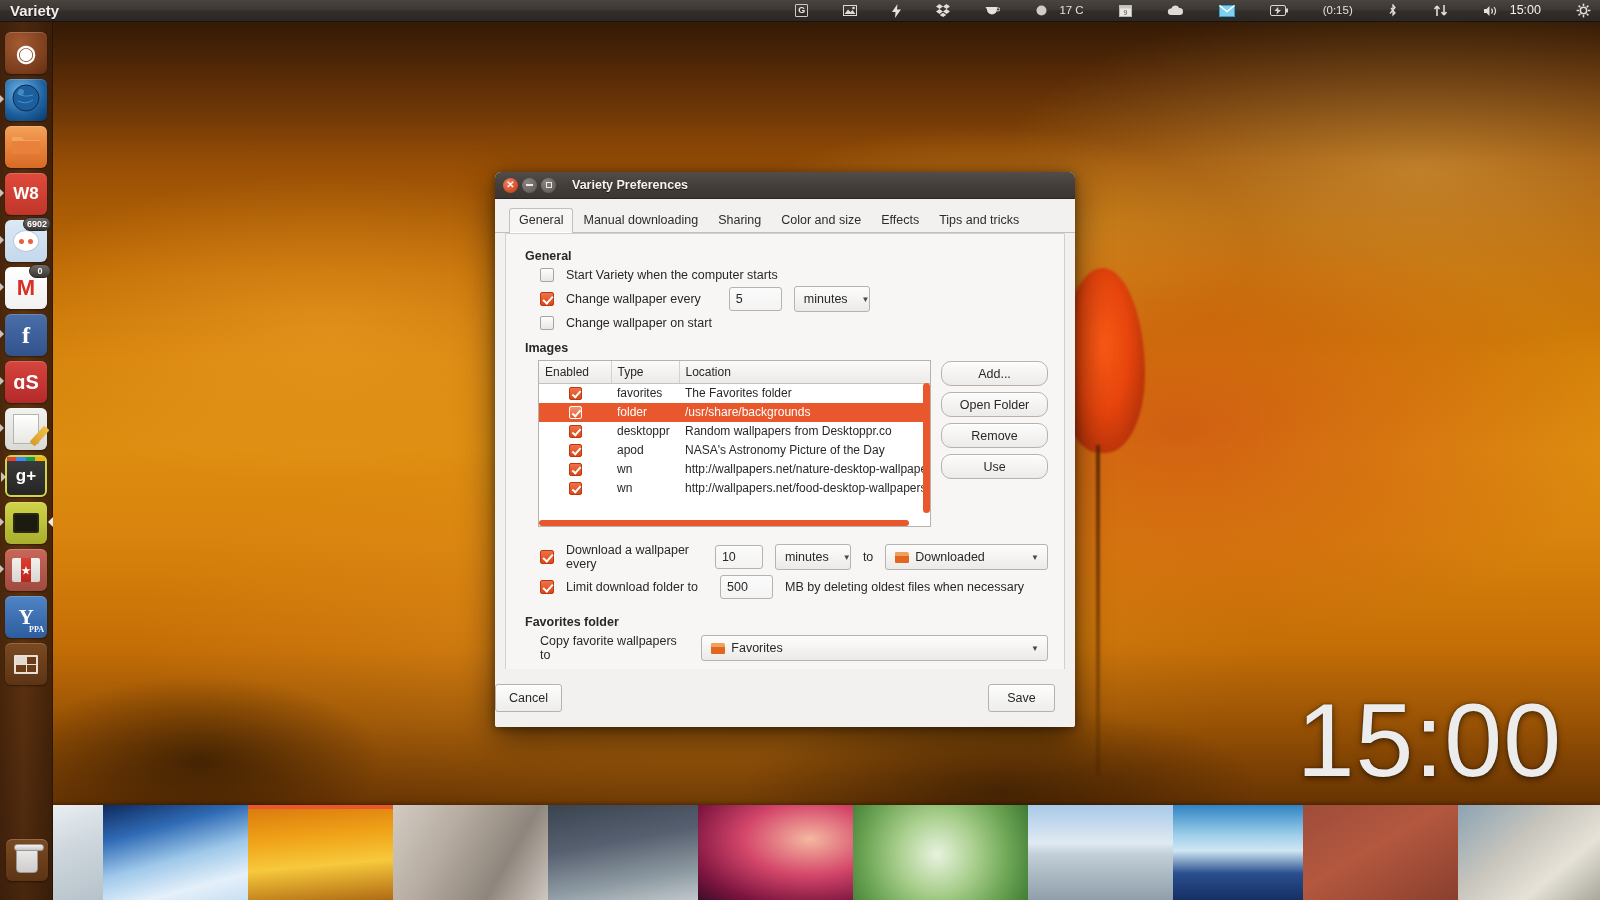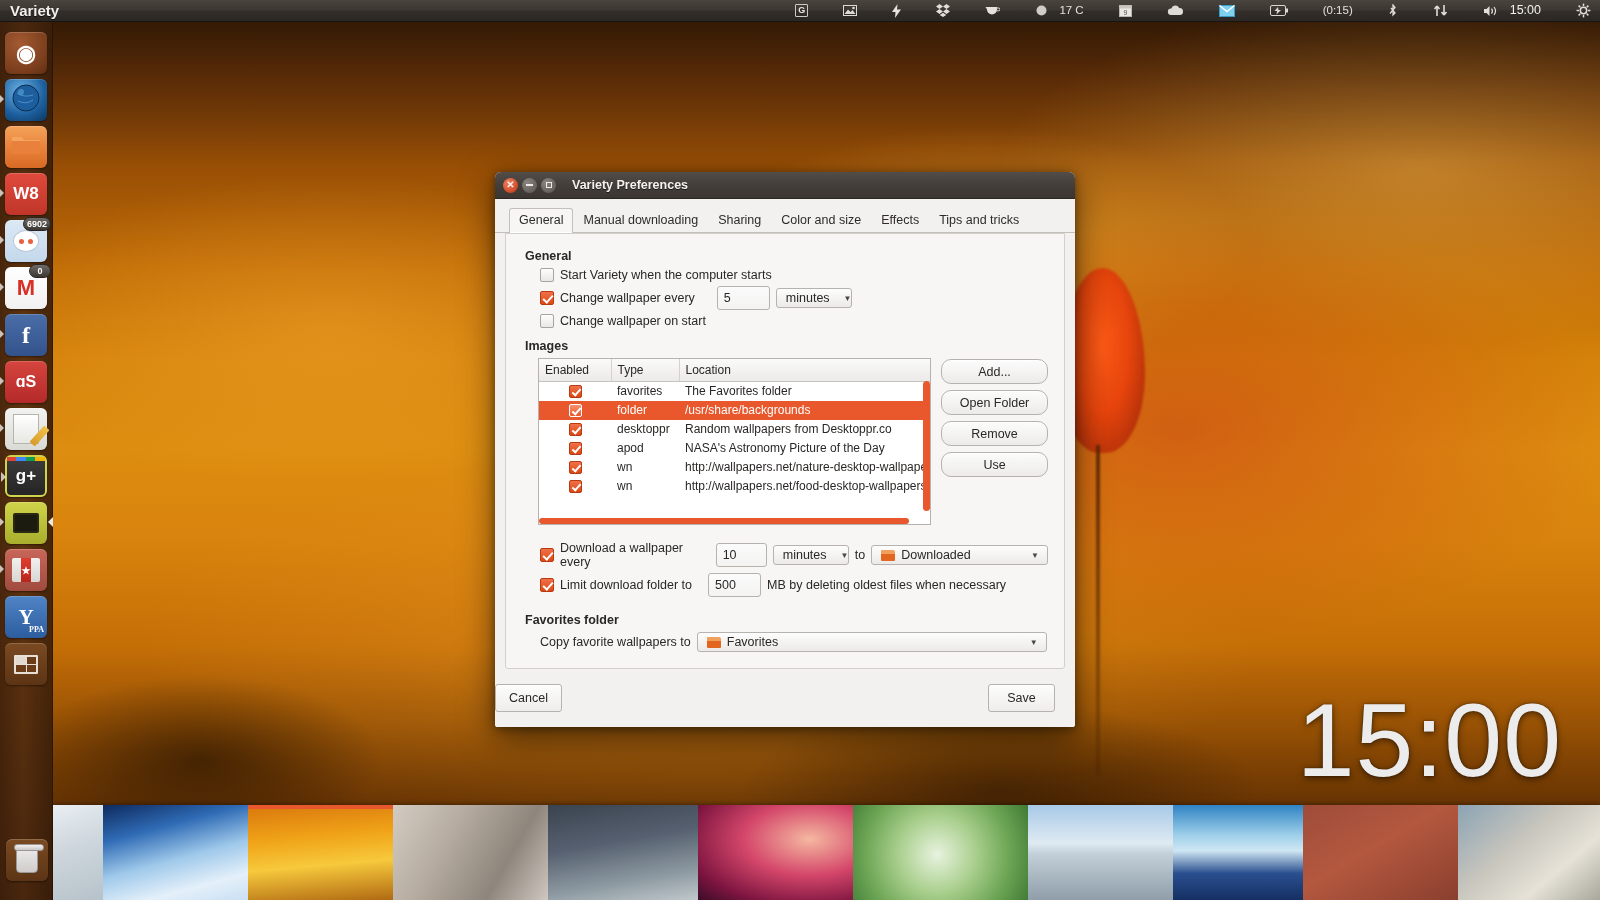--- a/index.html
+++ b/index.html
@@ -105,21 +105,21 @@
     font-size: 9px; font-weight: bold; line-height: 12px; text-align: center; padding: 0 3px;
   }
   .ic-ubuntu { background: radial-gradient(circle at 35% 28%, #a35a32, #7a3d1c 70%, #5e2d12); }
   .ic-ubuntu .glyph { color:#fff; font-size:23px; }
   .ic-firefox { background: radial-gradient(circle at 38% 30%, #6fb6e8, #1c5f9e 60%, #0c3760); }
   .ic-files { background: linear-gradient(to bottom, #f4a25a 0%, #e9823a 52%, #d76a24 100%); }
   .ic-w8 { background: linear-gradient(to bottom,#e04a3c,#c0352a); color:#fff; font-size:17px; }
   .ic-reddit { background: linear-gradient(to bottom,#dce9f5,#c3d8ec); }
   .ic-gmail { background: linear-gradient(to bottom,#ffffff,#f1f1f1); color:#d93025; font-size:22px; }
   .ic-fb { background: linear-gradient(to bottom,#4a6ea9,#33528b); color:#fff; font-size:24px; font-family:"Liberation Serif",serif; }
-  .ic-lastfm { background: linear-gradient(to bottom,#d6453e,#b4292a); color:#fff; font-size:16px; }
+  .ic-lastfm { background: linear-gradient(to bottom,#d6453e,#b4292a); color:#fff; font-size:20px; }
   .ic-notes { background: linear-gradient(to bottom,#f2f2f0,#d9d9d5); }
   .ic-gplus { background: linear-gradient(to bottom,#3c3c3c,#252525); color:#fff; font-size:17px;
               border:2px solid #cfd44a; }
   .ic-variety { background: linear-gradient(to bottom,#cfd44a,#a9ae2c); }
   .ic-pocket { background: linear-gradient(to bottom,#c8675a,#a04a3e); }
   .ic-yppa { background: linear-gradient(to bottom,#4f84c6,#2d5d9e); color:#fff; font-size:21px; font-family:"Liberation Serif",serif; }
   .ic-workspace { background: linear-gradient(to bottom,#7a4a22,#5c3415); }
   .ic-trash { background: linear-gradient(to bottom,#7a4a22,#5c3415); }
   .lnk.trash { position: absolute; bottom: 14px; left: 6px; }
 
@@ -185,33 +185,33 @@
   
   #tabs { display: flex; align-items: flex-end; padding: 10px 0 0 14px; height: 34px;
           border-bottom: 1px solid #c3c0bc; }
   .tab { font-size: 12.5px; color: #2e2c2a; padding: 4px 9px 5px 9px; line-height: 1.2;
          border: 1px solid transparent; border-bottom: none; position: relative; top: 1px; }
   .tab.active { background: #f7f6f5; border-color: #c3c0bc; border-radius: 3px 3px 0 0;
                 box-shadow: 0 -1px 0 #fff inset; }
 
   #content { padding: 12px 16px 0 16px; }
   .section-title { font-size: 12.5px; font-weight: bold; color: #2a2826; margin: 3px 0 5px 3px; }
-  .row { display: flex; align-items: center; gap: 6px; margin: 4px 0 4px 18px; }
+  .row { display: flex; align-items: center; gap: 12px; margin: 4px 0 4px 18px; }
   .row label { font-size: 12.5px; color: #2a2826; }
 
   .cb { width: 14px; height: 14px; border-radius: 2px; border: 1px solid #a7a39f;
         background: linear-gradient(to bottom,#fdfdfd,#e9e7e5); position: relative; flex: 0 0 auto; }
   .cb.on { background: linear-gradient(to bottom,#f0714a,#dd4814); border-color: #b93a10; }
   .cb.on::after { content: ""; position: absolute; left: 4px; top: 1px; width: 4px; height: 8px;
         border: solid #fff; border-width: 0 2px 2px 0; transform: rotate(42deg); }
 
   .spin { width: 53px; height: 24px; border: 1px solid #b6b2ae; border-radius: 3px;
           background: linear-gradient(to bottom,#fbfbfb,#f4f3f2); font-size: 12.5px; color: #2a2826;
           padding: 0 6px; line-height: 22px; }
-  .combo { height: 20px; border: 1px solid #b6b2ae; border-radius: 3px;
+  .combo { height: 26px; border: 1px solid #b6b2ae; border-radius: 3px;
            background: linear-gradient(to bottom,#fdfdfd,#eceae8); font-size: 12.5px; color: #2a2826;
            display: flex; align-items: center; padding: 0 0 0 9px; }
   .combo .sep { width: 1px; height: 18px; background: #cdc9c5; margin: 0 7px; }
   .combo .arr { font-size: 8px; color: #4a4643; padding-right: 8px; }
   .combo .folder-ic { width: 14px; height: 11px; margin-right: 6px; border-radius: 1px 2px 1px 1px;
         background: linear-gradient(to bottom,#f0a05c 0 35%,#e2661f 35% 100%); flex: 0 0 auto; }
   .combo .spacer { flex: 1; }
 
   
   #images-box { margin: 3px 0 16px 16px; display: flex; gap: 10px; }

